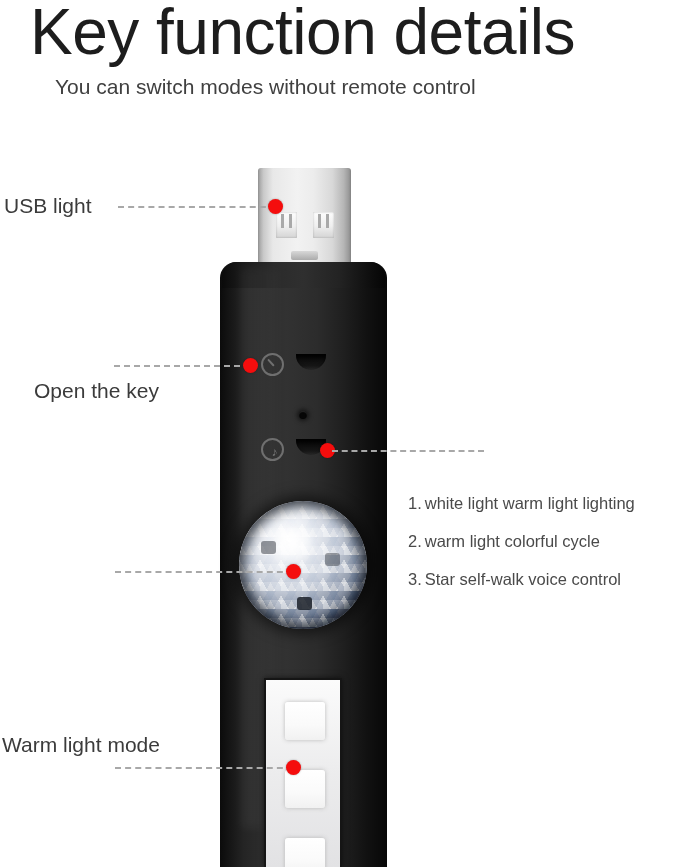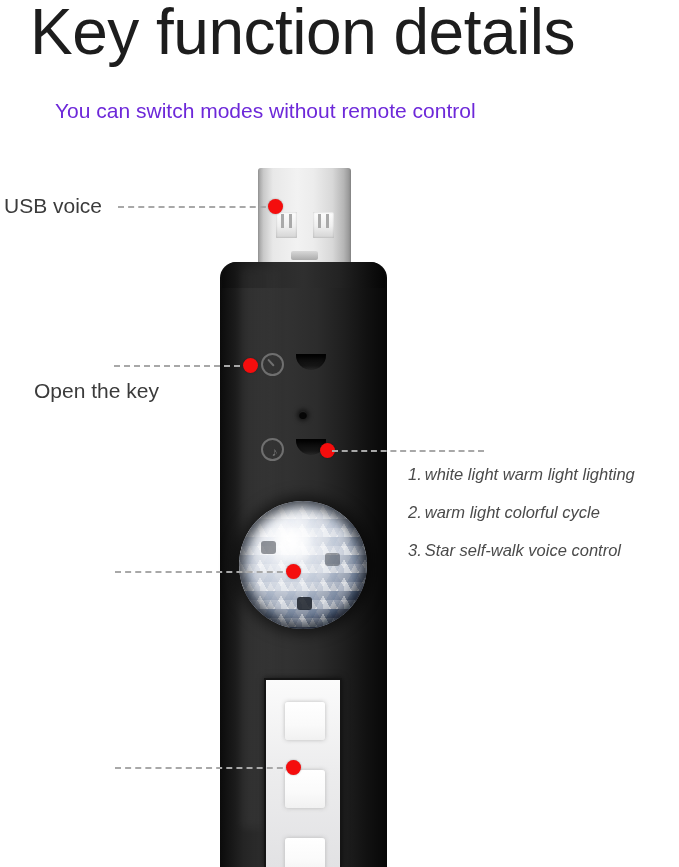--- a/index.html
+++ b/index.html
@@ -28,24 +28,24 @@
     font-size: 64px;
     line-height: 60px;
     color: #1d1d1d;
     font-weight: 400;
     letter-spacing: -0.5px;
     white-space: nowrap;
   }
   .subtitle {
     position: absolute;
     left: 55px;
-    top: 96px;
+    top: 72px;
     font-size: 21px;
     line-height: 30px;
-    color: #6d28d9;
+    color: #404040;
     font-weight: 400;
     white-space: nowrap;
   }
 
   
   .device {
     position: absolute;
     left: 220px;
     top: 168px;
     width: 167px;
@@ -276,23 +276,22 @@
     height: 15px;
     border-radius: 50%;
     background: #f50d0d;
     box-shadow: 0 0 2px rgba(0,0,0,.35);
   }
 
   
   .mode-list {
     position: absolute;
     left: 408px;
-    top: 464px;
+    top: 493px;
     width: 268px;
-    font-style: italic;
   }
   .mode-item {
     font-size: 16.5px;
     line-height: 21px;
     color: #4a4a4a;
     margin-bottom: 17px;
     white-space: nowrap;
   }
   .mode-num { margin-right: 3px; }
 </style>
@@ -341,34 +340,35 @@
       <div class="dome-rim"></div>
     </div>
 
     <div class="panel">
       <div class="led a"></div>
       <div class="led b"></div>
       <div class="led c"></div>
     </div>
   </div>
 
-  <div class="callout-label" style="left:4px; top:193px;">USB voice</div>
+  <div class="callout-label" style="left:4px; top:193px;">USB light</div>
   <div class="leader" style="left:118px; top:206px; width:158px;"></div>
   <div class="dot" style="left:268px; top:199px;"></div>
 
   <div class="callout-label" style="left:34px; top:334px;margin-top:44px;">Open the key</div>
   <div class="leader" style="left:114px; top:365px; width:136px;"></div>
   <div class="dot" style="left:243px; top:358px;"></div>
 
   <div class="dot" style="left:320px; top:443px;"></div>
   <div class="leader" style="left:332px; top:450px; width:152px;"></div>
 
   <div class="leader" style="left:115px; top:571px; width:178px;"></div>
   <div class="dot" style="left:286px; top:564px;"></div>
 
+  <div class="callout-label" style="left:2px; top:732px;">Warm light mode</div>
   <div class="leader" style="left:115px; top:767px; width:178px;"></div>
   <div class="dot" style="left:286px; top:760px;"></div>
 
   <div class="mode-list">
     <div class="mode-item">
       <span class="mode-num">1.</span><span>white light warm light lighting</span>
     </div>
     <div class="mode-item">
       <span class="mode-num">2.</span><span>warm light colorful cycle</span>
     </div>

